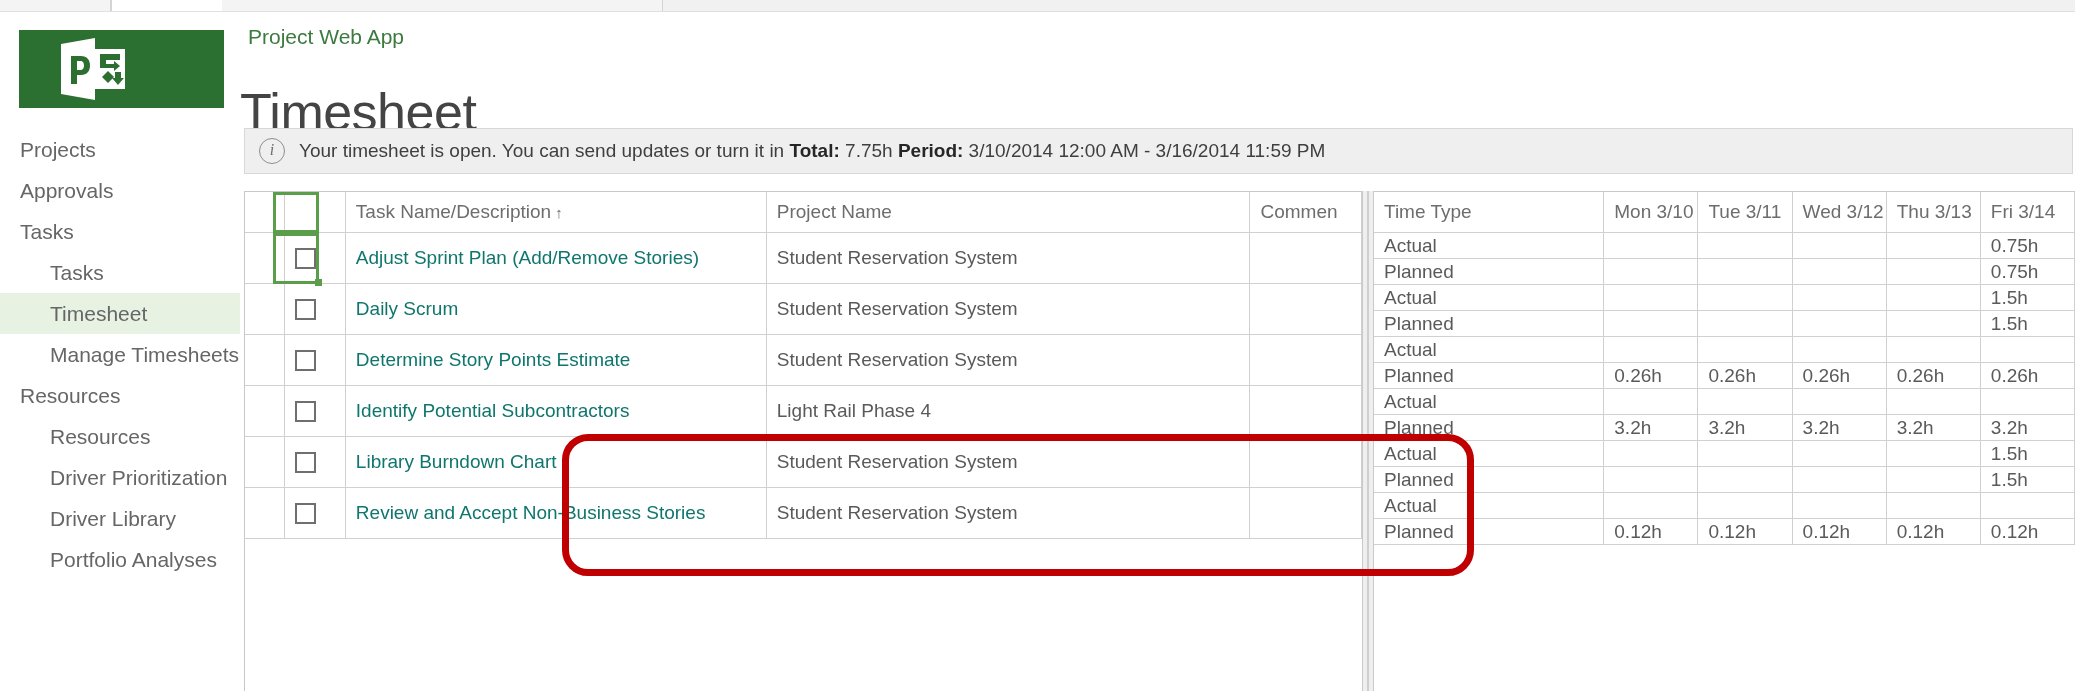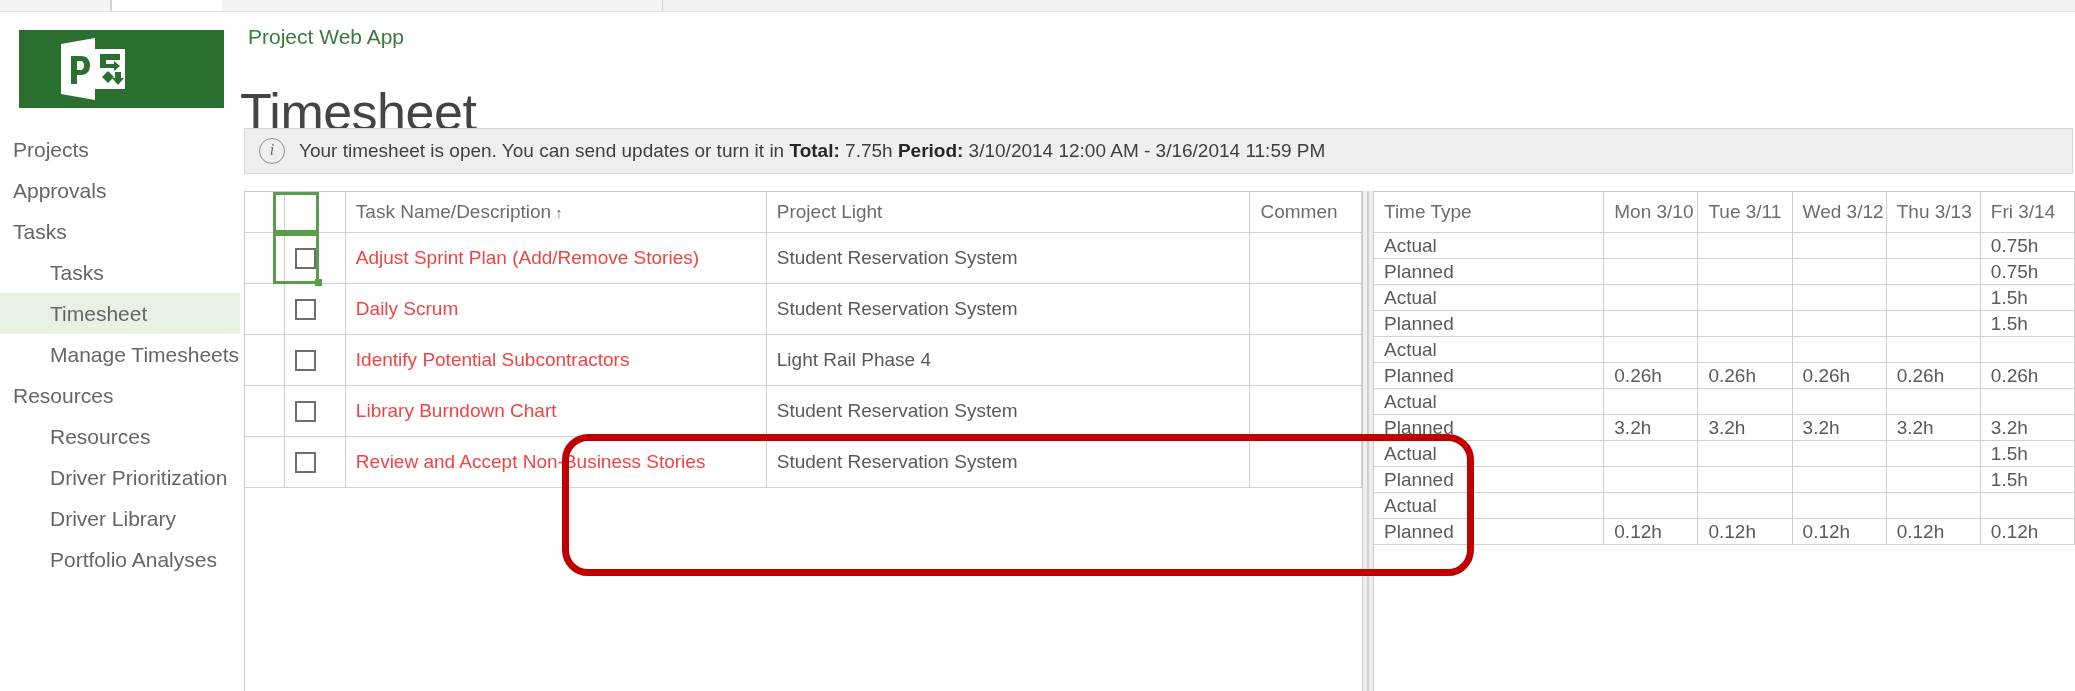--- a/index.html
+++ b/index.html
@@ -56,21 +56,21 @@
   .nav {
     position: absolute;
     left: 0; top: 118px;
     width: 240px;
   }
   .nav-item {
     display: block;
     box-sizing: border-box;
     height: 41px;
     line-height: 41px;
-    padding-left: 13px;
+    padding-left: 20px;
     font-size: 21px;
     color: #666666;
     white-space: nowrap;
     cursor: pointer;
   }
   .nav-item.sub {
     padding-left: 50px;
   }
   .nav-item.selected {
     background: #e7f2e3;
@@ -224,21 +224,21 @@
     display: inline-block;
     width: 21px; height: 21px;
     border: 2px solid #6f6f6f;
     background: #fff;
     box-sizing: border-box;
     vertical-align: middle;
     cursor: pointer;
   }
   .cell-check { text-align: center; padding: 0; }
   .task-link {
-    color: #ef4444;
+    color: #0f766e;
     cursor: pointer;
     text-decoration: none;
     font-size: 19px;
   }
 
   
   .col-timetype { width: 227px; }
   .col-day { width: 93px; }
   table.grid td.day, table.grid th.day { text-align: left; }
   .tt-row td { height: 25px; font-size: 19px; color: #5a5a5a; }
@@ -333,36 +333,43 @@
             <col class="col-check">
             <col class="col-task">
             <col class="col-proj">
             <col class="col-comm">
         </colgroup>
         <thead>
           <tr id="task-head-row">
               <th></th>
               <th></th>
               <th><span>Task Name/Description</span><span class="sort-arrow">↑</span></th>
-              <th><span>Project Light</span></th>
+              <th><span>Project Name</span></th>
               <th><span>Commen</span></th>
             </tr>
         </thead>
         <tbody id="task-body">
             <tr class="task-row">
               <td></td>
               <td class="cell-check"><span class="cb"></span></td>
               <td><span class="task-link">Adjust Sprint Plan (Add/Remove Stories)</span></td>
               <td>Student Reservation System</td>
               <td></td>
             </tr>
             <tr class="task-row">
               <td></td>
               <td class="cell-check"><span class="cb"></span></td>
               <td><span class="task-link">Daily Scrum</span></td>
+              <td>Student Reservation System</td>
+              <td></td>
+            </tr>
+            <tr class="task-row">
+              <td></td>
+              <td class="cell-check"><span class="cb"></span></td>
+              <td><span class="task-link">Determine Story Points Estimate</span></td>
               <td>Student Reservation System</td>
               <td></td>
             </tr>
             <tr class="task-row">
               <td></td>
               <td class="cell-check"><span class="cb"></span></td>
               <td><span class="task-link">Identify Potential Subcontractors</span></td>
               <td>Light Rail Phase 4</td>
               <td></td>
             </tr>

